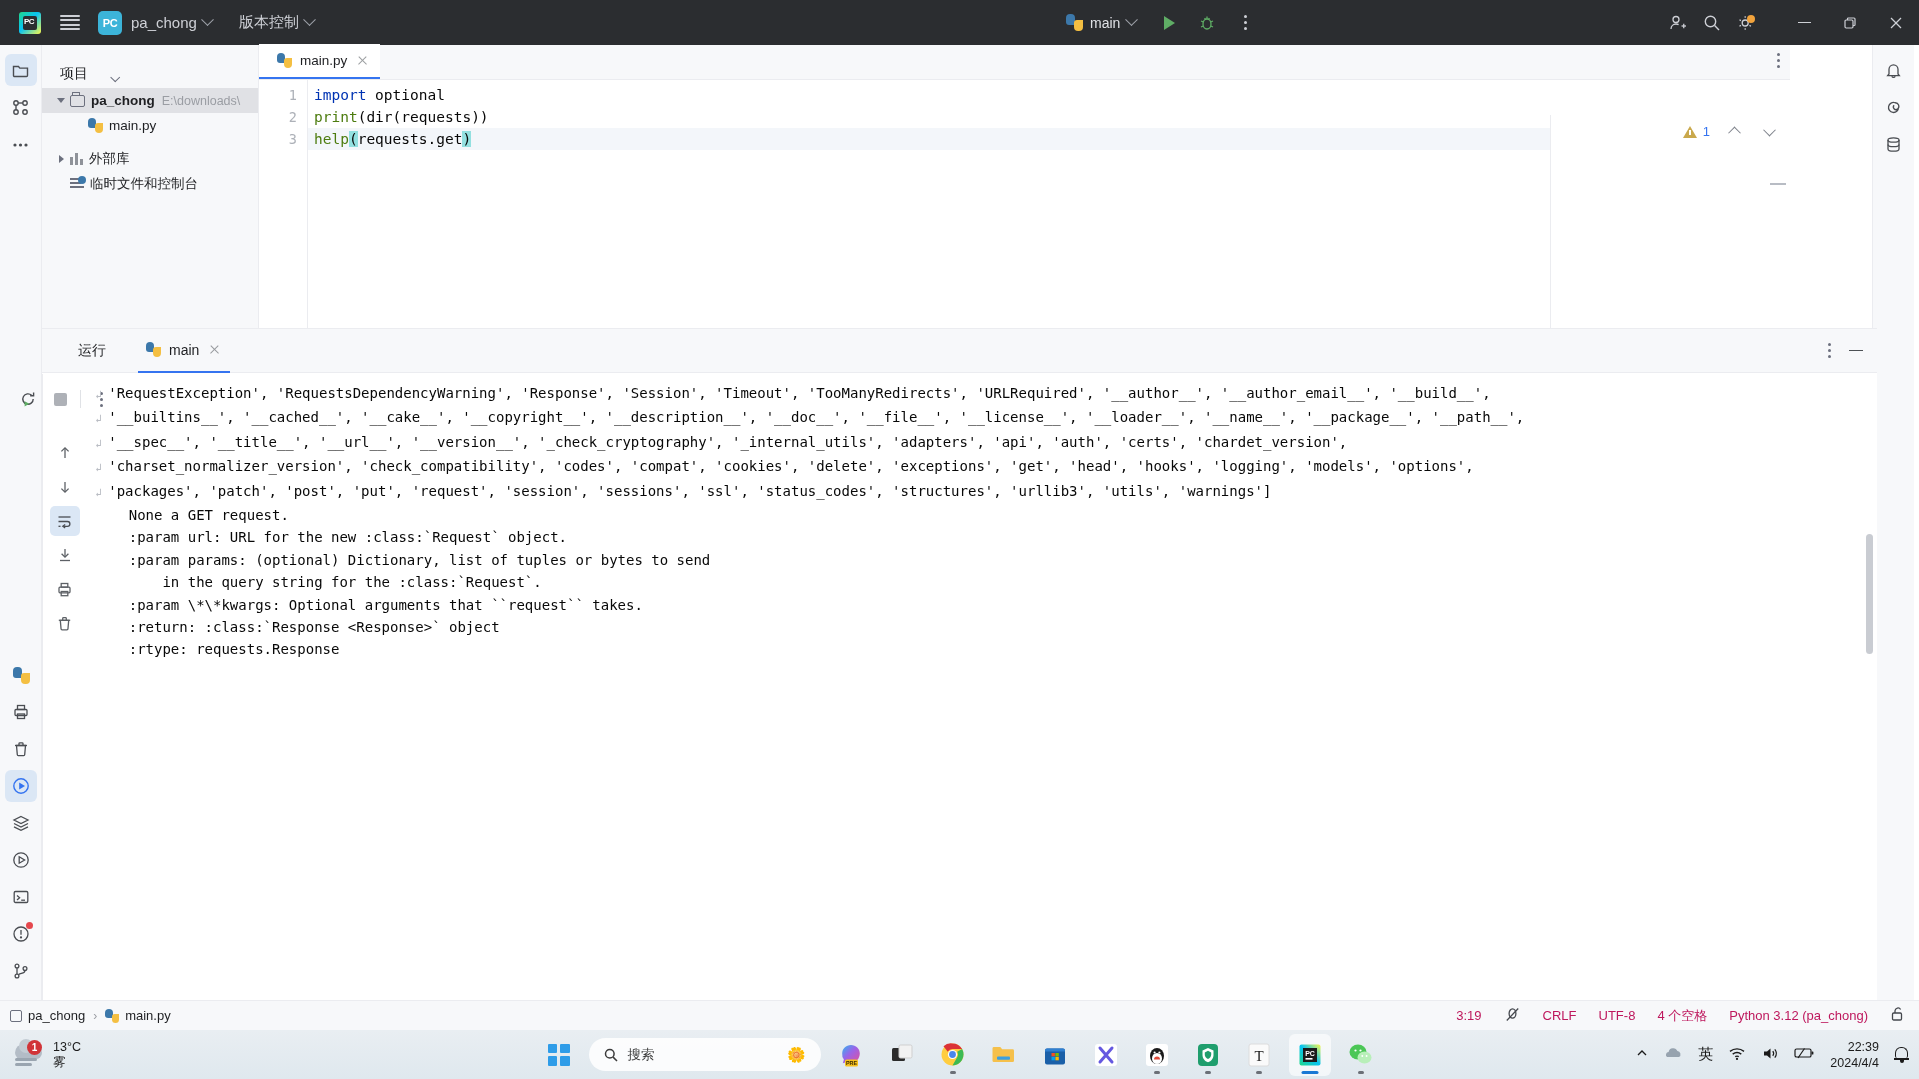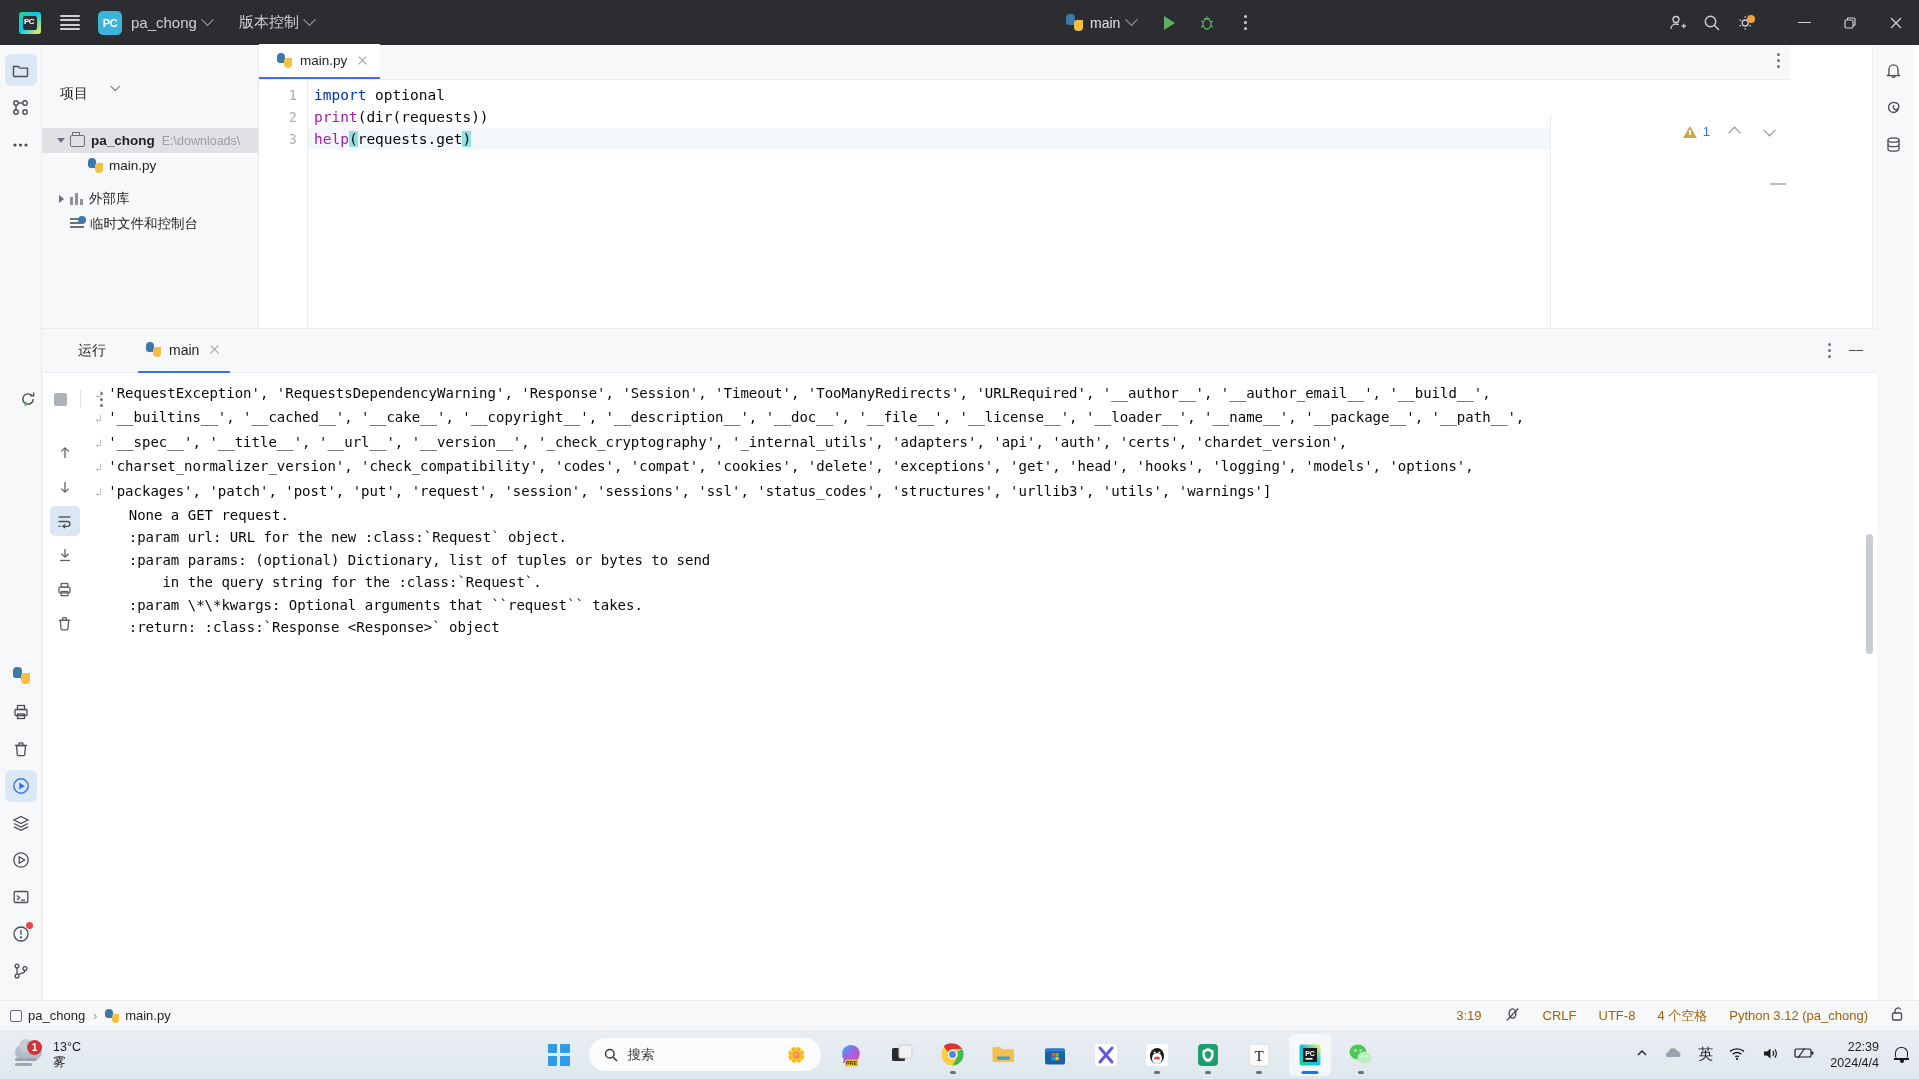--- a/index.html
+++ b/index.html
@@ -62,21 +62,21 @@
     border-radius:6px; margin-bottom:5px; cursor:pointer; position:relative; }
   .rail-ico.active { background:#dbe7f5; }
   .rail-bottom { position:absolute; bottom:8px; left:0; width:42px; display:flex; flex-direction:column; align-items:center; }
   .red-dot { position:absolute; width:7px;height:7px;border-radius:50%;background:#e5484d; right:4px; top:4px;}
 
   
   .projpanel {
     position:absolute; left:42px; top:45px; width:217px; height:955px;
     background:#f7f8fa; border-right:1px solid #ebecf0;
   }
-  .proj-header { height:38px; display:flex; align-items:flex-start; padding-left:18px; gap:23px;margin-top:40px; }
+  .proj-header { height:38px; display:flex; align-items:flex-end; padding-left:18px; gap:23px; }
   .proj-header-title { font-size:14px; color:#1e1f22; }
   .chev-sm { display:inline-block;width:7px;height:7px;border-right:1.5px solid #6c707e;border-bottom:1.5px solid #6c707e;
      transform:rotate(45deg) translate(-1px,-2px); }
   .tree { padding-top:5px; font-size:13.5px; color:#1e1f22; }
   .tnode { height:25px; display:flex; align-items:center; cursor:pointer; white-space:nowrap; overflow:hidden; }
   .tnode.sel { background:#e0e1e5; }
   .tw { width:18px; display:flex; align-items:center; justify-content:center; flex:none; }
   .tri-r { width:0;height:0;border-left:5px solid #6c707e;border-top:4px solid transparent;border-bottom:4px solid transparent; }
   .tri-d { width:0;height:0;border-top:5px solid #6c707e;border-left:4px solid transparent;border-right:4px solid transparent; }
   .folder-ico { width:15px;height:12px;border:1.4px solid #6c707e;border-radius:2px;position:relative;flex:none; }
@@ -106,21 +106,21 @@
 
   .code-wrap { position:absolute; left:0; top:35px; width:1531px; height:248px; background:#fff; display:flex; }
   .gutter { width:48px; background:#fff; padding-top:4px; text-align:right; }
   .gline { height:22px; line-height:22px; font-family:"DejaVu Sans Mono", monospace;
      font-size:13.5px; color:#adb1b8; padding-right:10px; }
   .codecol { flex:1; padding-top:4px; position:relative; border-left:1px solid #ebecf0; }
   .cline { height:22px; line-height:22px; font-family:"DejaVu Sans Mono", monospace;
      font-size:14.5px; color:#080808; padding-left:6px; white-space:pre; }
   .cline.cur { background:#f3f6fa; }
   .kw { color:#0033b3; }
-  .fn { color:#a21caf; }
+  .fn { color:#4d7c0f; }
   .brhl { background:#93e0e0; }
   .editor-right-strip { position:absolute; right:0; top:35px; width:240px; height:248px;
      border-left:1px solid #ebecf0; background:#fff; }
   .warn-row { display:flex; align-items:center; gap:6px; padding:9px 16px 0 0; justify-content:flex-end; }
   .warn-tri { width:0;height:0;border-left:7px solid transparent;border-right:7px solid transparent;
      border-bottom:12px solid #c9a84c; position:relative; }
   .warn-tri:after{content:"";position:absolute;left:-1px;top:4px;width:2px;height:5px;background:#fff;}
   .warn-count { font-size:13px; color:#3574f0; }
   .mini-chev { width:9px;height:9px;border-left:1.5px solid #7d818a;border-top:1.5px solid #7d818a; }
   .mini-chev.up { transform:rotate(45deg) translate(1px,1px); }
@@ -156,21 +156,21 @@
   .cons-scroll { position:absolute; right:4px; top:160px; width:7px; height:120px; background:#c9ccd2; border-radius:4px; }
   .cons-vdiv { position:absolute; left:0; top:0; width:1px; height:627px; background:#ebecf0; }
 
   
   .statusbar { position:absolute; left:0; top:1000px; width:1919px; height:30px;
      background:#f7f8fa; border-top:1px solid #ebecf0; display:flex; align-items:center; }
   .sb-left { display:flex; align-items:center; gap:8px; padding-left:10px; font-size:13px; color:#1e1f22; }
   .sb-crumb { display:flex; align-items:center; gap:6px; cursor:pointer; }
   .sb-sep { color:#9a9da3; font-size:12px; }
   .sb-right { position:absolute; right:14px; display:flex; align-items:center; gap:22px;
-     font-size:13px; color:#a16207; }
+     font-size:13px; color:#be185d; }
   .sb-item { cursor:pointer; }
   .prj-sq { width:12px;height:12px;border:1.4px solid #6c707e;border-radius:2px; }
 
   
   .taskbar { position:absolute; left:0; top:1030px; width:1919px; height:49px;
      background:linear-gradient(180deg,#e9eef2 0%,#dfe8ee 100%); display:flex; align-items:center; }
   .tb-weather { display:flex; align-items:center; gap:9px; padding-left:14px; }
   .cloud-ico { width:30px;height:26px;position:relative; }
   .cloud-body { position:absolute; left:1px; top:2px; width:27px; height:15px;
      background:#b3bcc6; border-radius:11px 11px 8px 8px; }
@@ -658,20 +658,21 @@
         <div class="cons-line"><span class="wrapmark">↲ </span><span>'charset_normalizer_version', 'check_compatibility', 'codes', 'compat', 'cookies', 'delete', 'exceptions', 'get', 'head', 'hooks', 'logging', 'models', 'options',</span></div>
         <div class="cons-line"><span class="wrapmark">↲ </span><span>'packages', 'patch', 'post', 'put', 'request', 'session', 'sessions', 'ssl', 'status_codes', 'structures', 'urllib3', 'utils', 'warnings']</span></div>
         <div class="cons-line"><span></span></div>
         <div class="cons-line"><span>    None a GET request.</span></div>
         <div class="cons-line"><span></span></div>
         <div class="cons-line"><span>    :param url: URL for the new :class:`Request` object.</span></div>
         <div class="cons-line"><span>    :param params: (optional) Dictionary, list of tuples or bytes to send</span></div>
         <div class="cons-line"><span>        in the query string for the :class:`Request`.</span></div>
         <div class="cons-line"><span>    :param \*\*kwargs: Optional arguments that ``request`` takes.</span></div>
         <div class="cons-line"><span>    :return: :class:`Response &lt;Response&gt;` object</span></div>
+        <div class="cons-line"><span>    :rtype: requests.Response</span></div>
         <div class="cons-scroll"></div>
       </div>
     </div>
   </div>
 
   <div class="statusbar">
     <div class="sb-left">
       <span class="sb-crumb">
         <span class="prj-sq"></span>
         <span>pa_chong</span>

